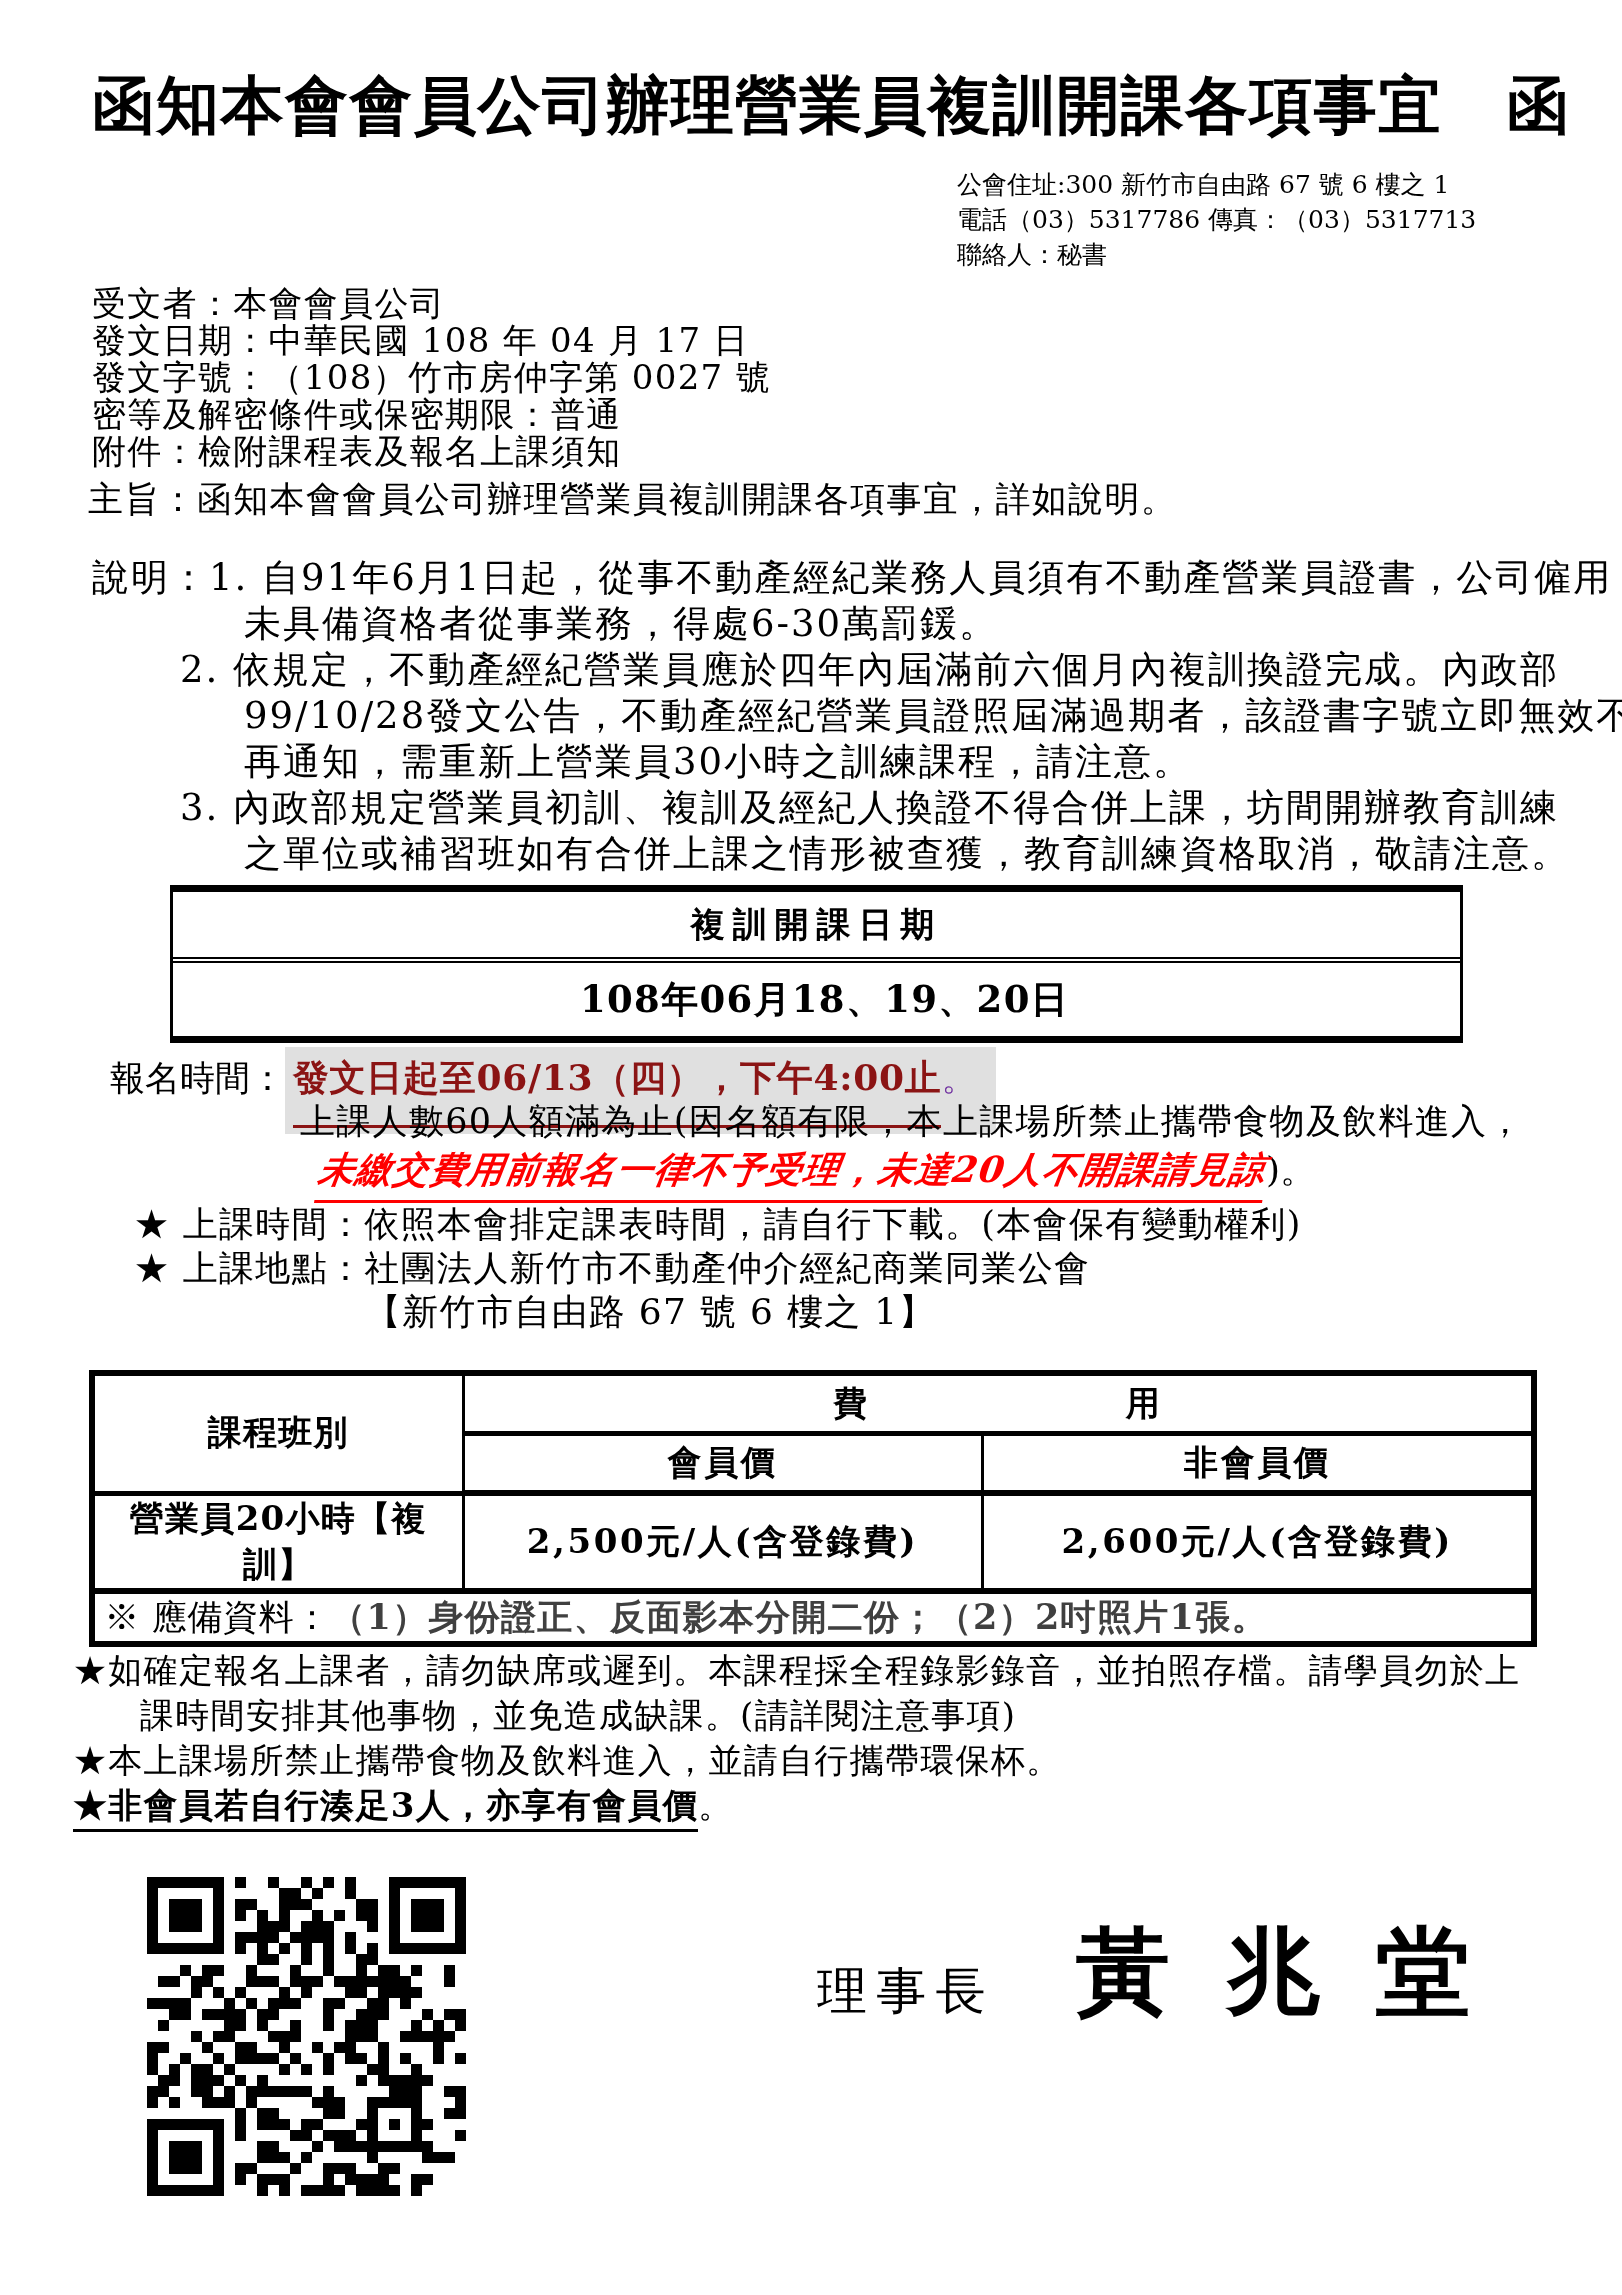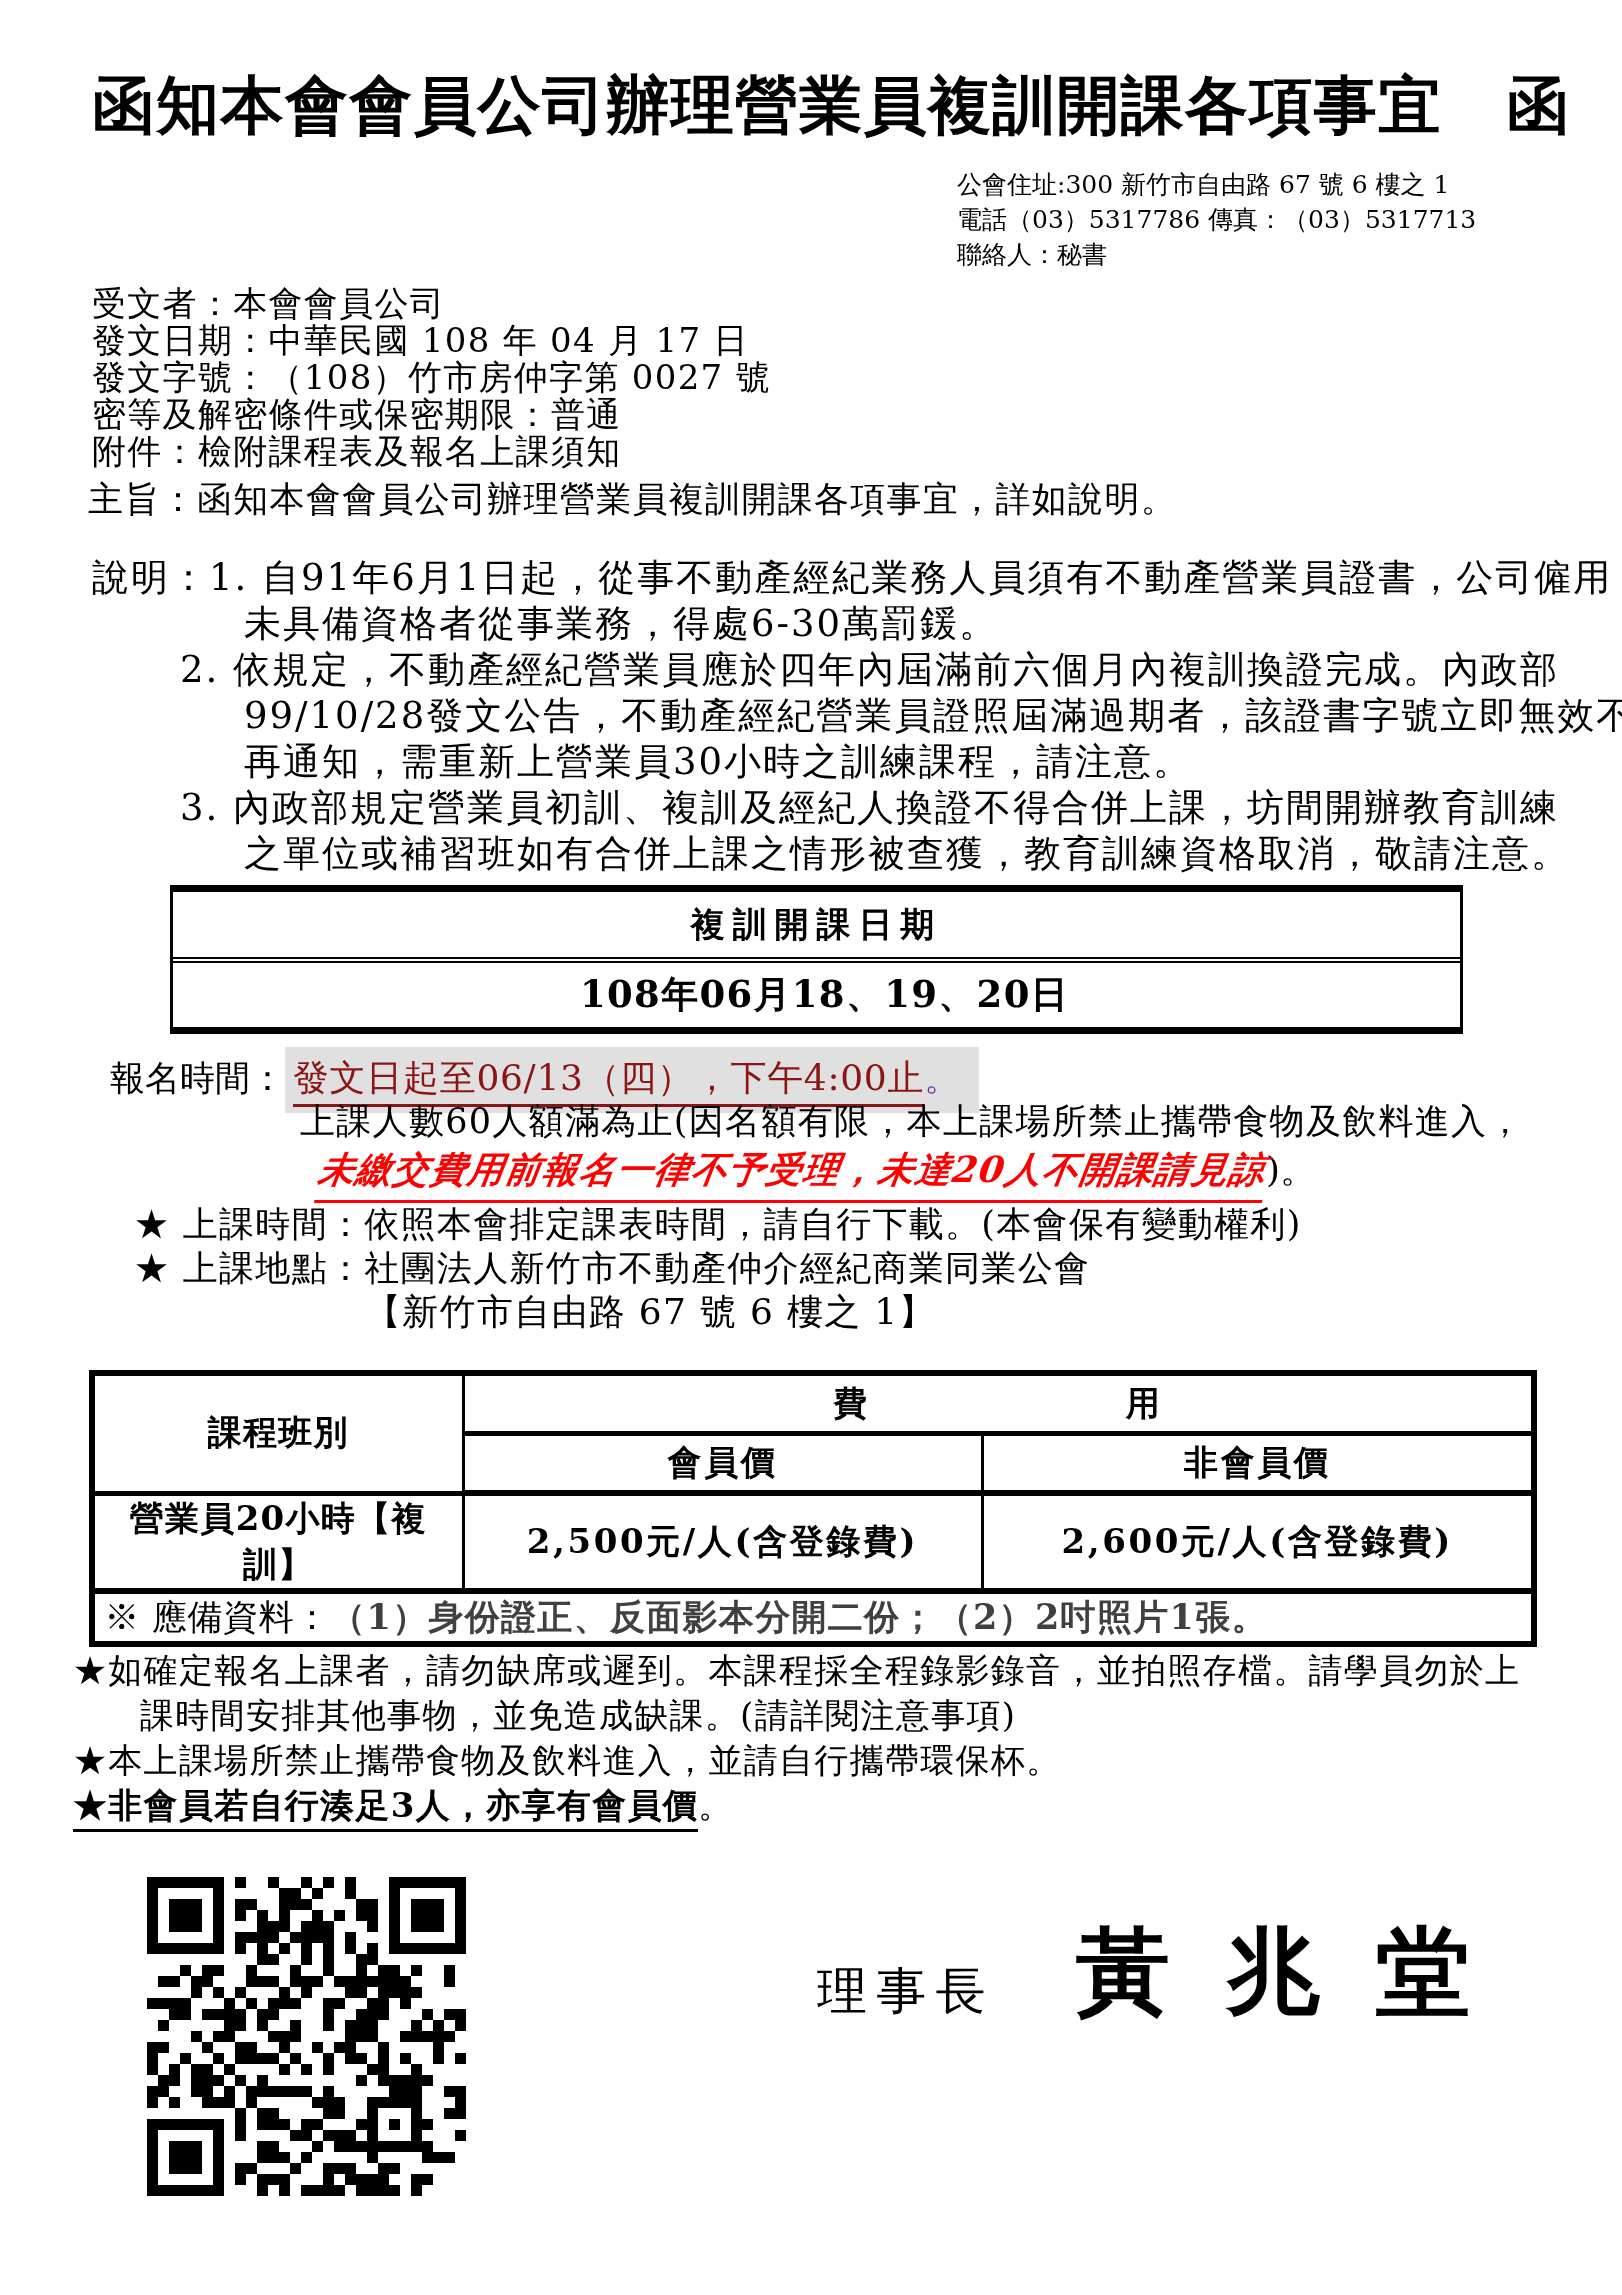--- a/index.html
+++ b/index.html
@@ -15,27 +15,27 @@
 
   .expl{left:92px;top:555px;font-size:37px;line-height:46px;letter-spacing:2px;}
   .exp-line{white-space:nowrap;}
   .exp-line.ind1{margin-left:88px;}
   .exp-line.ind2{margin-left:152px;}
 
   .t1{position:absolute;left:170px;top:885px;width:1293px;
       border:3.3px solid #000;border-top-width:7.9px;border-bottom-width:7.9px;box-sizing:border-box;}
   .t1-header{height:65px;display:flex;align-items:center;justify-content:center;
       font-size:34px;font-weight:700;letter-spacing:7.9px;border-bottom:6.5px double #000;}
-  .t1-date{height:64px;display:flex;align-items:center;justify-content:center;
+  .t1-date{height:73px;display:flex;align-items:center;justify-content:center;
       font-size:37px;font-weight:700;letter-spacing:1.3px;margin-left:16px;}
 
   .reg-row{left:110px;top:1047px;font-size:35px;}
   .hl{background:#E0E0E0;display:inline-block;padding:6.5px 19.6px 6.5px 7.9px;}
-  .deadline{display:inline-block;font-weight:400;font-size:36px;color:#8B1414;
-      border-bottom:3.9px solid #8B1414;padding-bottom:1px;letter-spacing:0.7px;}
+  .deadline{display:inline-block;font-weight:700;font-size:36px;color:#8B1414;
+      border-bottom:3.9px solid #8B1414;padding-bottom:22px;letter-spacing:0.7px;}
   .purple{color:#7030A0;}
   .capacity{left:300px;top:1098px;font-size:35px;letter-spacing:1.3px;}
   .warning{left:318px;top:1146px;font-size:36px;}
   .red-it{display:inline-block;color:#FF0000;font-weight:700;font-style:italic;
       transform:skewX(-8deg);border-bottom:3.3px solid #FF0000;padding-bottom:5.2px;letter-spacing:1.3px;}
 
   .bullet1{left:134px;top:1201px;font-size:35px;letter-spacing:1.3px;}
   .bullet2{left:134px;top:1245px;font-size:35px;letter-spacing:1.3px;}
   .bullet3{left:365px;top:1288px;font-size:36px;letter-spacing:1.3px;}
 

